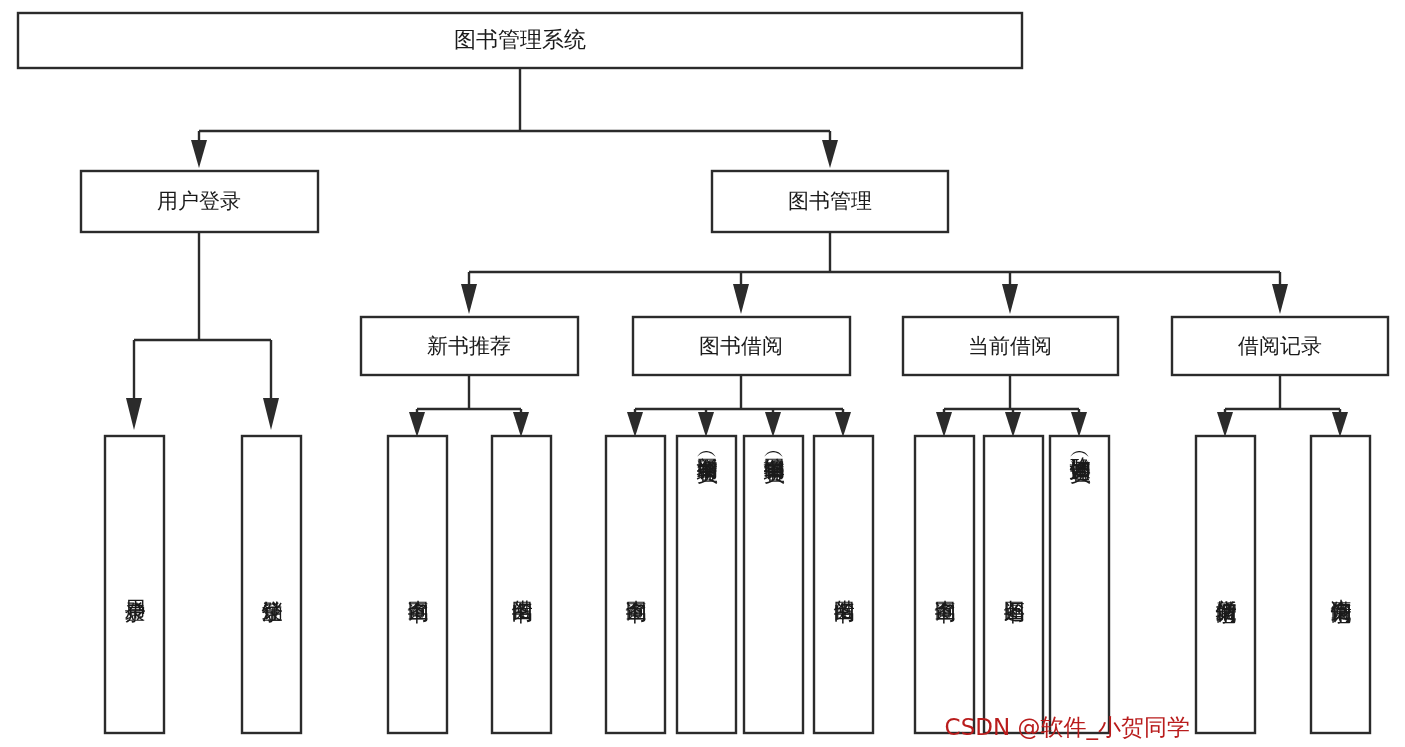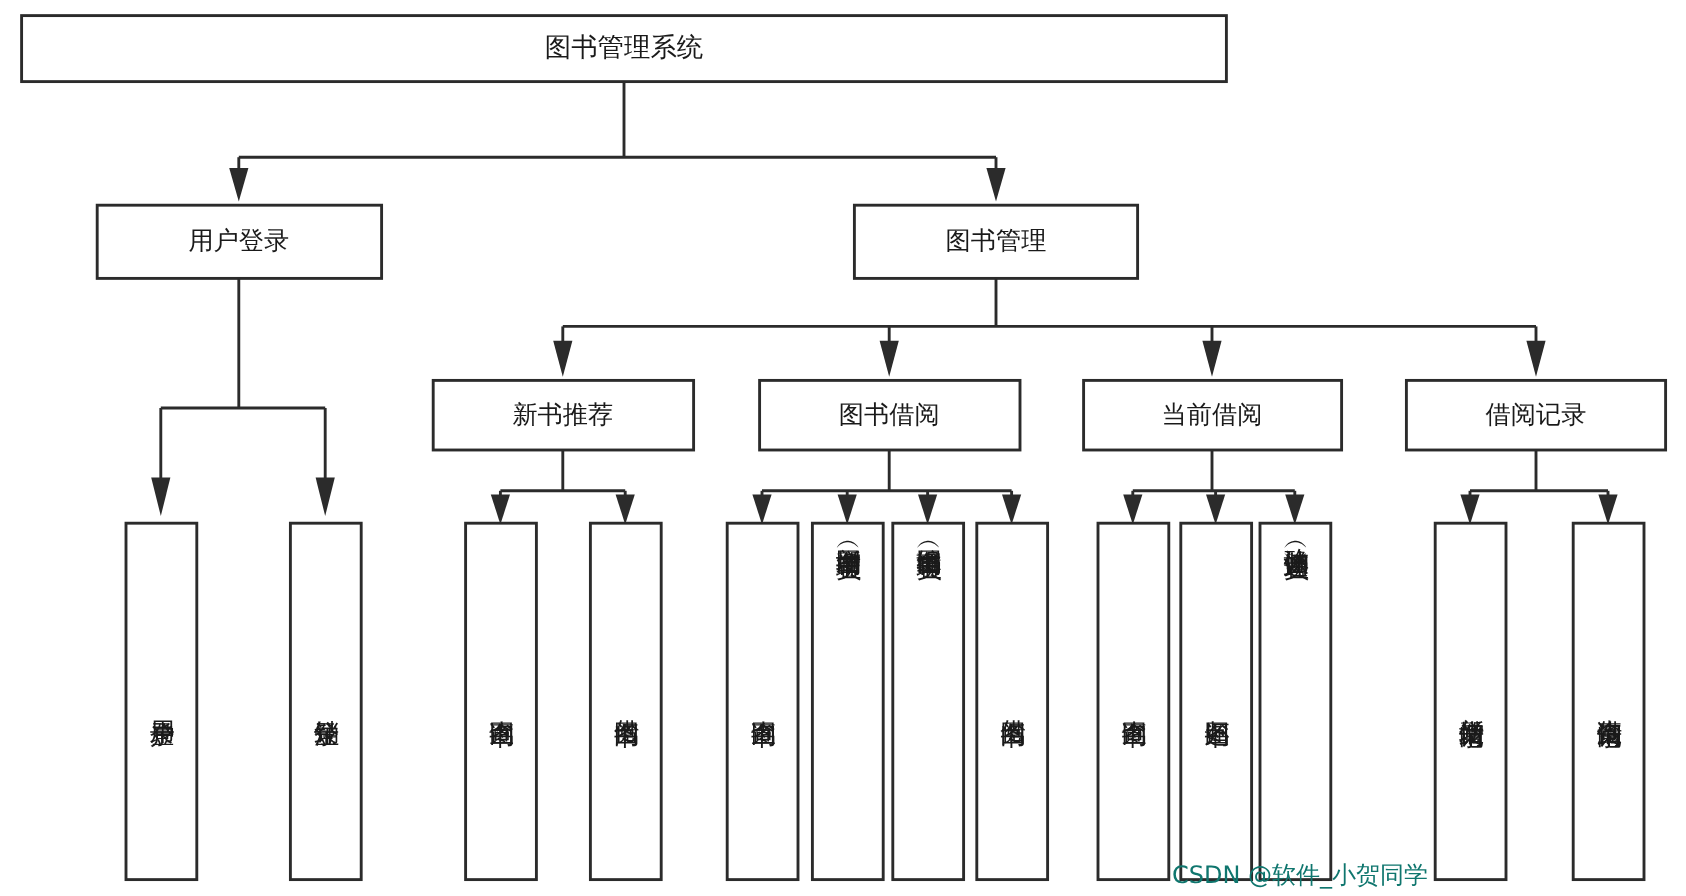--- a/index.html
+++ b/index.html
@@ -68,22 +68,22 @@
     white-space: nowrap;
     letter-spacing: 1px;
     text-align: center;
     pointer-events: none;
   }
   .watermark {
     position: absolute;
     right: 8px;
     bottom: 4px;
     font-family: "DejaVu Sans", "Liberation Sans", sans-serif;
-    font-size: 20px;
-    color: #0f766e;
+    font-size: 23px;
+    color: #b91c1c;
     white-space: nowrap;
     user-select: none;
   }
 </style>
 </head>
 <body>
 
 <div id="diagram-root">
 
   <svg class="diagram-svg" viewBox="0 0 1405 747" xmlns="http://www.w3.org/2000/svg">

